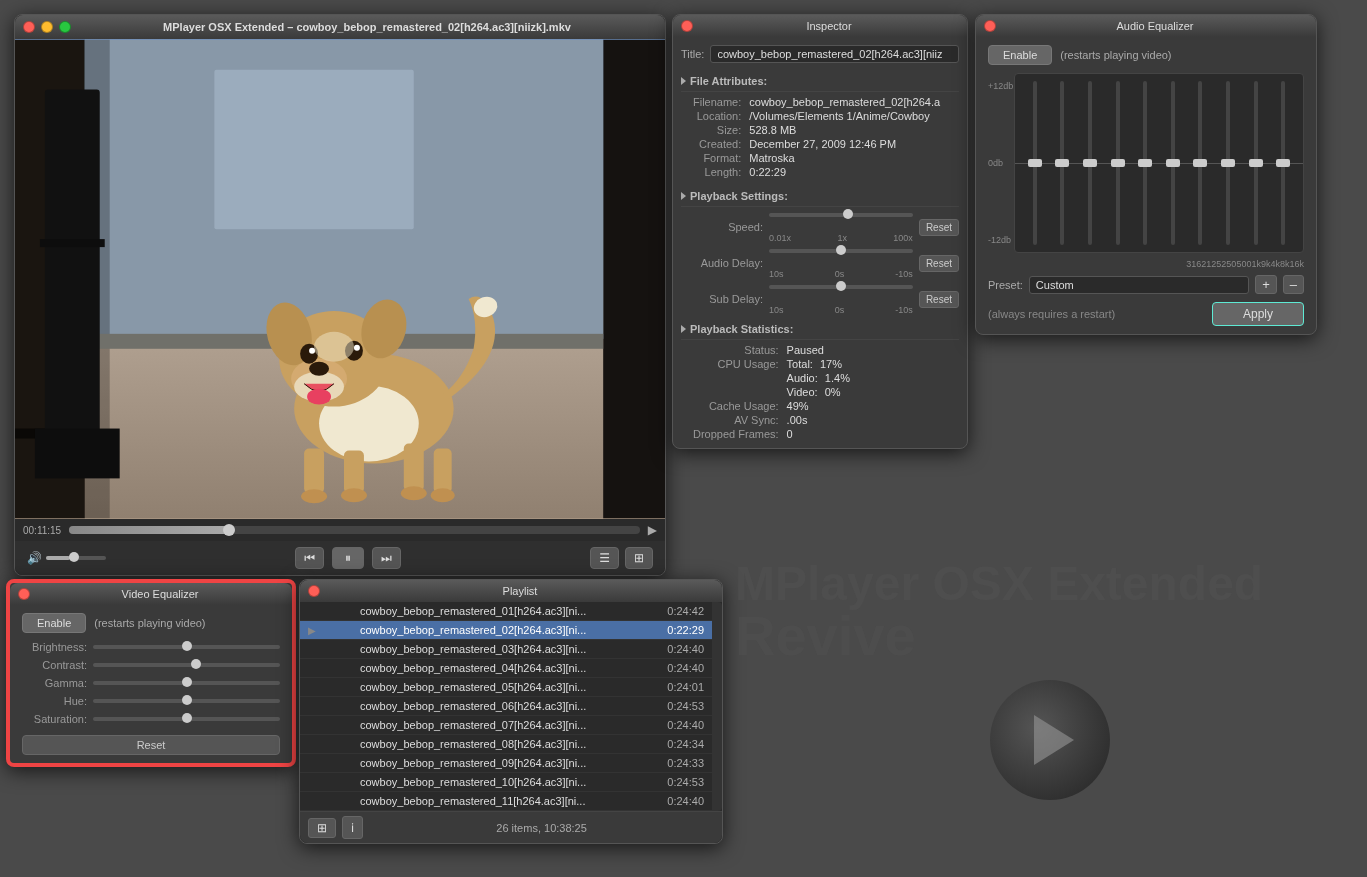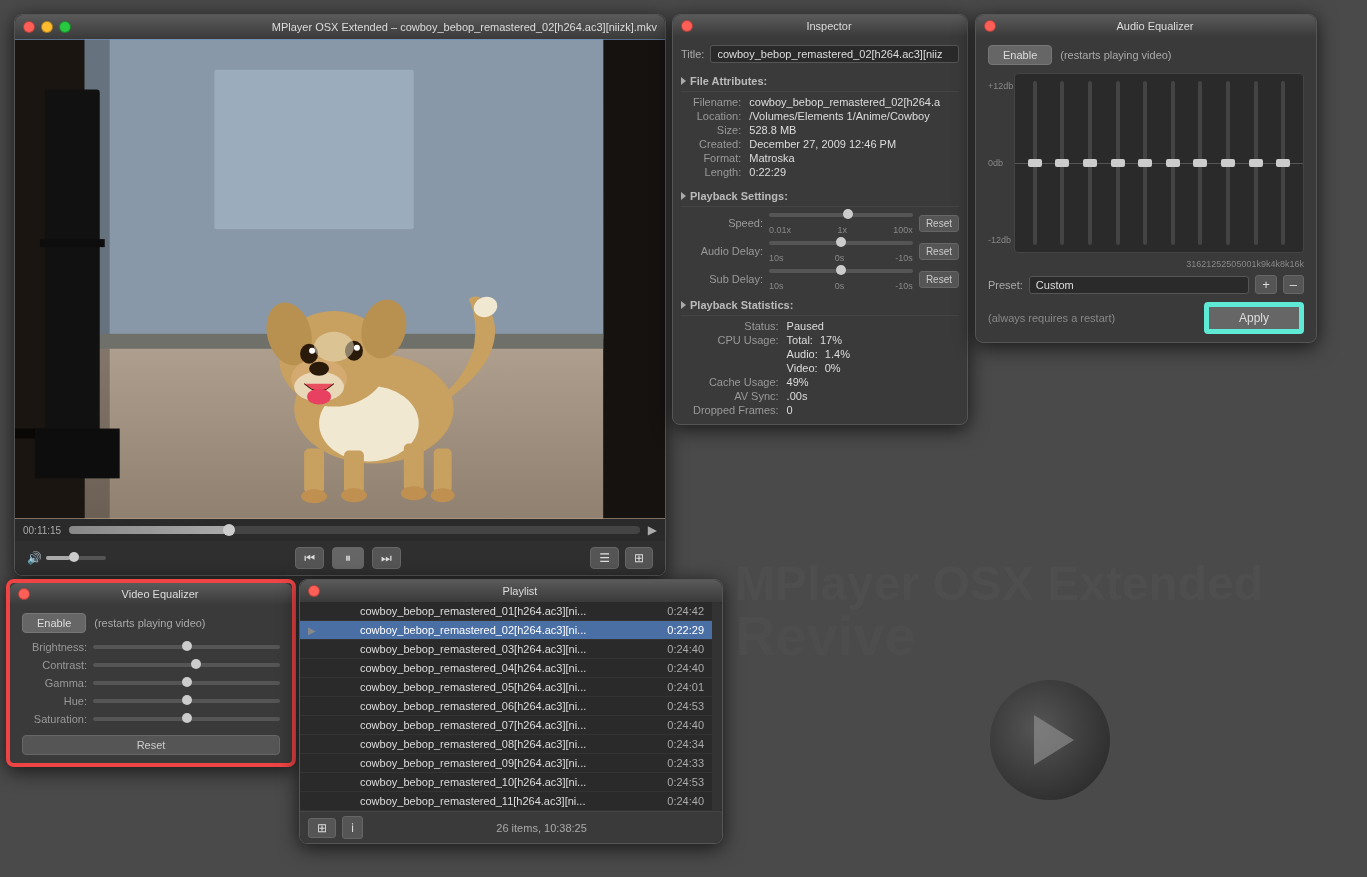--- a/index.html
+++ b/index.html
@@ -38,24 +38,24 @@
       width: 12px;
       height: 12px;
       border-radius: 50%;
       border: 1px solid rgba(0,0,0,0.3);
     }
     .tl-close { background: #ff5f57; }
     .tl-min { background: #febc2e; }
     .tl-max { background: #28c840; }
     .window-title {
       flex: 1;
-      text-align: right;
-      font-size: 11px;
-      color: #ddd;
-      font-weight: 400;
+      text-align: center;
+      font-size: 11px;
+      color: #ddd;
+      font-weight: 700;
     }
     .video-area {
       width: 100%;
       height: 480px;
       background: #1a1a2e;
       position: relative;
       overflow: hidden;
     }
     
     .video-bg {
@@ -303,21 +303,21 @@
       width: 10px;
       height: 10px;
       background: #ccc;
       border-radius: 50%;
     }
     .slider-labels {
       display: flex;
       justify-content: space-between;
       font-size: 9px;
       color: #888;
-      margin-top: 8px;
+      margin-top: 16px;
     }
     .reset-btn {
       background: #555;
       border: 1px solid #666;
       border-radius: 3px;
       color: #ccc;
       padding: 2px 6px;
       font-size: 10px;
       cursor: pointer;
     }
@@ -419,21 +419,21 @@
       display: flex;
       align-items: center;
       justify-content: space-between;
     }
     .eq-restart-note {
       color: #888;
       font-size: 11px;
     }
     .apply-btn {
       background: #666;
-      border: 5px solid #5eead4;
+      border: 1px solid #5eead4;
       border-radius: 4px;
       color: #ddd;
       padding: 4px 30px;
       font-size: 12px;
       cursor: pointer;
     }
 
     
     .veq-panel {
       position: absolute;

